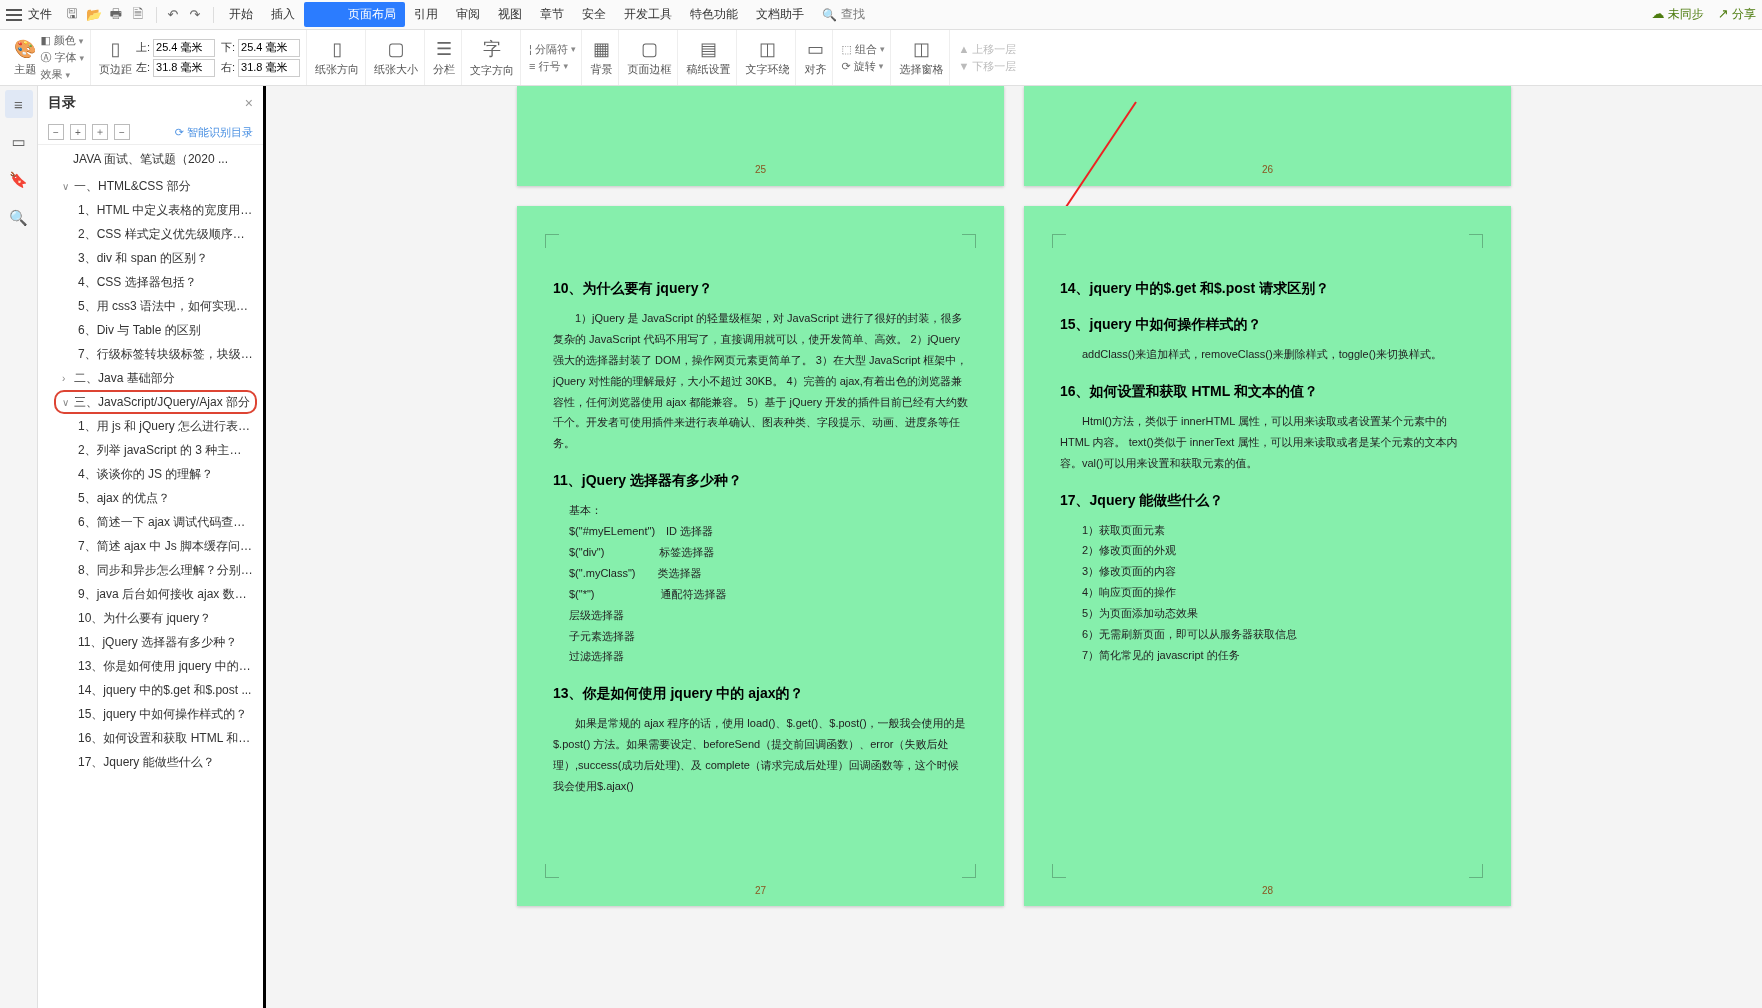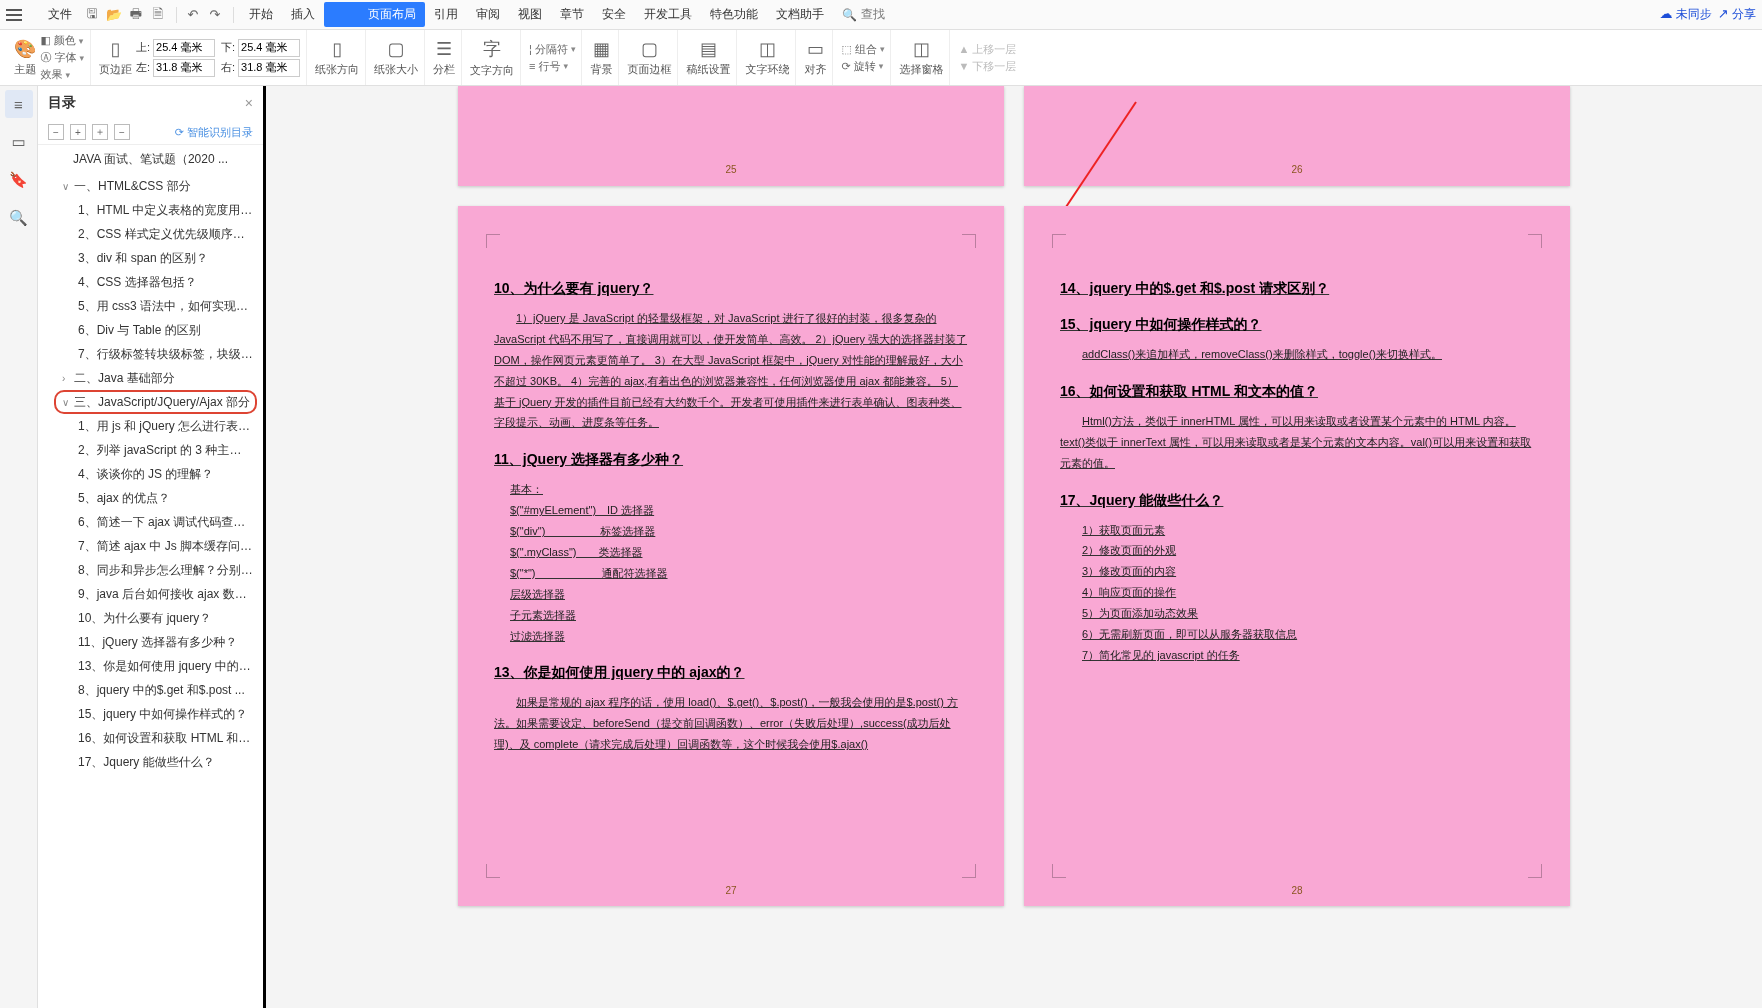--- a/index.html
+++ b/index.html
@@ -2,27 +2,27 @@
 <html><head>
 <meta charset="utf-8">
 <style>
 * { margin: 0; padding: 0; box-sizing: border-box; font-family: "Microsoft YaHei", Arial, sans-serif; }
 body { background: #fff; font-size: 12px; color: #333; overflow: hidden; }
 
 
 .menu-bar { height: 30px; display: flex; align-items: center; padding: 0 6px; border-bottom: 1px solid #e0e0e0; background: #fafafa; }
 .menu-bar .ham { width: 16px; height: 12px; margin-right: 6px; display: flex; flex-direction: column; justify-content: space-between; }
 .menu-bar .ham span { height: 2px; background: #555; }
-.menu-bar .file-lbl { font-size: 12px; margin-right: 10px; color: #333; margin-left: 20px; }
+.menu-bar .file-lbl { font-size: 12px; margin-right: 10px; color: #333; }
 .menu-bar .icon-btn { width: 20px; height: 20px; display: inline-flex; align-items: center; justify-content: center; margin-right: 2px; color: #666; font-size: 13px; cursor: pointer; }
 .menu-bar .sep { width: 1px; height: 16px; background: #ddd; margin: 0 6px; }
 .menu-bar .tab { padding: 4px 9px; font-size: 12px; color: #333; cursor: pointer; border-radius: 2px; }
 .menu-bar .tab.active { background: #2b7cff; color: #fff; padding-left: 44px; }
 .menu-bar .tab.search { display: flex; align-items: center; gap: 4px; color: #777; }
-.menu-bar .right { margin-left: auto; display: flex; align-items: center; gap: 6px; color: #1d4ed8; font-size: 12px; }
+.menu-bar .right { margin-left: auto; display: flex; align-items: center; gap: 14px; color: #4d7c0f; font-size: 12px; }
 .menu-bar .right .ico { font-size: 13px; }
 
 
 .ribbon { height: 56px; display: flex; align-items: center; padding: 0 8px; border-bottom: 1px solid #e0e0e0; background: #fff; gap: 2px; }
 .ribbon .grp { display: flex; align-items: center; gap: 4px; padding: 0 6px; border-right: 1px solid #eee; height: 100%; }
 .ribbon .grp:last-child { border-right: none; }
 .ribbon .stack { display: flex; flex-direction: column; align-items: center; justify-content: center; gap: 2px; font-size: 11px; color: #555; cursor: pointer; }
 .ribbon .stack .ico { font-size: 18px; color: #666; }
 .ribbon .stack .lbl { font-size: 11px; white-space: nowrap; }
 .ribbon .margin-grid { display: grid; grid-template-columns: auto auto; gap: 2px 6px; font-size: 11px; }
@@ -53,21 +53,21 @@
 .toc-item.l1 { padding-left: 24px; }
 .toc-item.l2 { padding-left: 40px; }
 .toc-item.highlighted { position: relative; }
 .toc-item.highlighted::before { content: ""; position: absolute; left: 16px; right: 6px; top: 0; bottom: 0; border: 2px solid #d43; border-radius: 10px; pointer-events: none; }
 .toc-item .exp { display: inline-block; width: 12px; color: #888; font-size: 10px; }
 
 
 .canvas { flex: 1; background: #f4f4f4; overflow: auto; position: relative; }
 .pages-row { display: flex; gap: 20px; justify-content: center; padding: 0 20px 20px; }
 .pages-row.top { padding-top: 0; }
-.page { width: 546px; background: #f9a8d4; position: relative; box-shadow: 0 1px 3px rgba(0,0,0,0.2); text-decoration: underline; }
+.page { width: 487px; background: #86efac; position: relative; box-shadow: 0 1px 3px rgba(0,0,0,0.2); }
 .page.short { height: 100px; }
 .page.tall { min-height: 700px; padding: 56px 36px 40px; }
 .page .pgnum { position: absolute; bottom: 10px; left: 50%; transform: translateX(-50%); font-size: 10px; color: #8a5520; }
 .page .pgnum.top-num { bottom: auto; top: 78px; }
 .page .corner { position: absolute; width: 14px; height: 14px; }
 .page .corner.tl { top: 28px; left: 28px; border-left: 1px solid rgba(0,0,0,0.25); border-top: 1px solid rgba(0,0,0,0.25); }
 .page .corner.tr { top: 28px; right: 28px; border-right: 1px solid rgba(0,0,0,0.25); border-top: 1px solid rgba(0,0,0,0.25); }
 .page .corner.bl { bottom: 28px; left: 28px; border-left: 1px solid rgba(0,0,0,0.25); border-bottom: 1px solid rgba(0,0,0,0.25); }
 .page .corner.br { bottom: 28px; right: 28px; border-right: 1px solid rgba(0,0,0,0.25); border-bottom: 1px solid rgba(0,0,0,0.25); }
 .page h3 { font-size: 14px; font-weight: bold; margin: 18px 0 10px; color: #000; }
@@ -309,21 +309,21 @@
         <div class="toc-item l2"><span>2、列举 javaScript 的 3 种主要数...</span></div>
         <div class="toc-item l2"><span>4、谈谈你的 JS 的理解？</span></div>
         <div class="toc-item l2"><span>5、ajax 的优点？</span></div>
         <div class="toc-item l2"><span>6、简述一下 ajax 调试代码查找...</span></div>
         <div class="toc-item l2"><span>7、简述 ajax 中 Js 脚本缓存问题...</span></div>
         <div class="toc-item l2"><span>8、同步和异步怎么理解？分别在...</span></div>
         <div class="toc-item l2"><span>9、java 后台如何接收 ajax 数据...</span></div>
         <div class="toc-item l2"><span>10、为什么要有 jquery？</span></div>
         <div class="toc-item l2"><span>11、jQuery 选择器有多少种？</span></div>
         <div class="toc-item l2"><span>13、你是如何使用 jquery 中的 aj...</span></div>
-        <div class="toc-item l2"><span>8、jquery 中的$.get 和$.post ...</span></div>
+        <div class="toc-item l2"><span>14、jquery 中的$.get 和$.post ...</span></div>
         <div class="toc-item l2"><span>15、jquery 中如何操作样式的？</span></div>
         <div class="toc-item l2"><span>16、如何设置和获取 HTML 和文...</span></div>
         <div class="toc-item l2"><span>17、Jquery 能做些什么？</span></div>
       </div>
   </div>
 
   <div class="canvas">
     <div class="pages-row top">
       <div class="page short">
         <div class="pgnum top-num">25</div>

